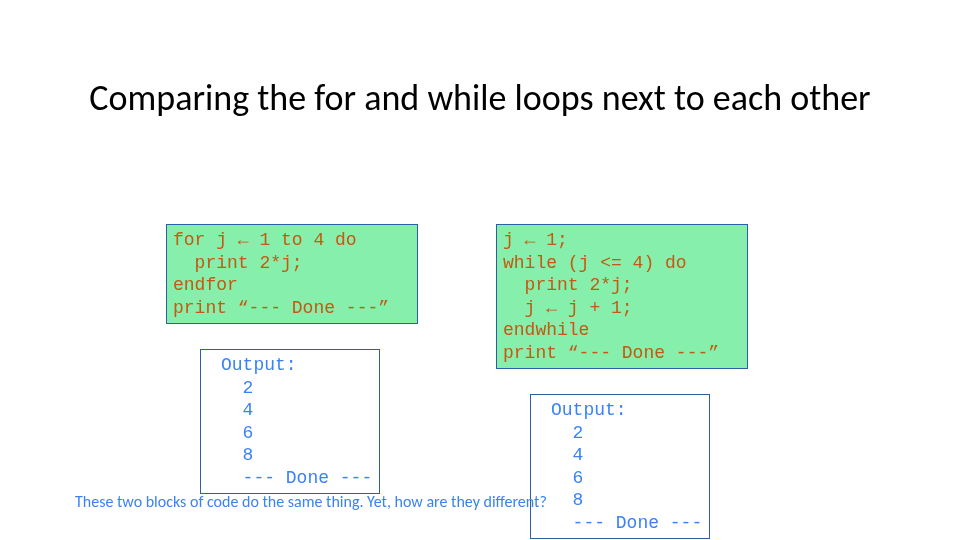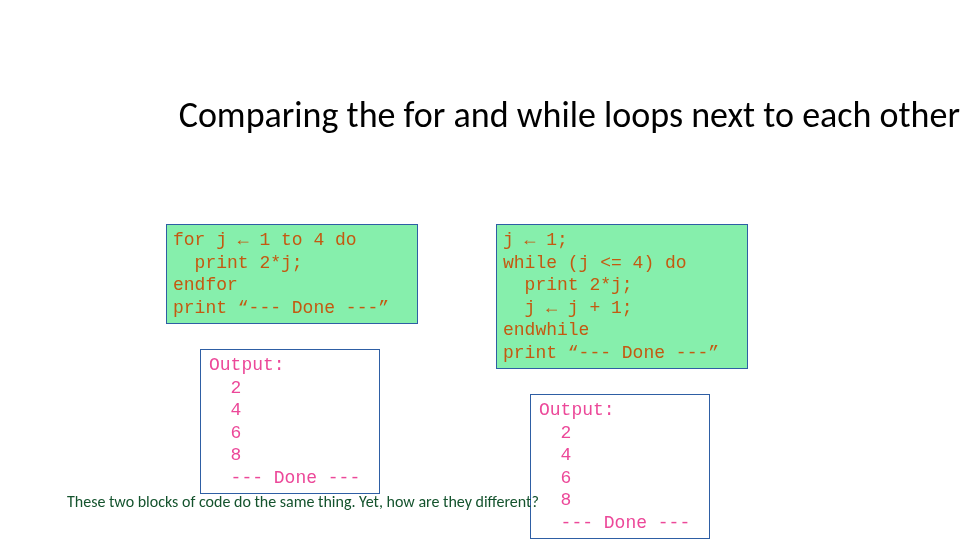--- a/index.html
+++ b/index.html
@@ -15,55 +15,55 @@
     position: relative;
     width: 960px;
     height: 540px;
     box-sizing: border-box;
   }
   .title {
     position: absolute;
     top: 78px;
     left: 0;
     width: 100%;
-    text-align: right;
+    text-align: center;
     font-size: 36px;
     font-weight: 400;
     line-height: 1.15;
-    margin-top: 17px;
   }
   .code-box {
     position: absolute;
     border: 1px solid #2E5EA4;
     background: #86efac;
     font-family: "Courier New", monospace;
     color: #C45911;
     font-size: 18px;
     line-height: 1.25;
     padding: 4px 6px;
     box-sizing: border-box;
     white-space: pre;
   }
   .output-box {
     position: absolute;
     border: 1px solid #2E5EA4;
     background: #ffffff;
     font-family: "Courier New", monospace;
-    color: #ec4899;
+    color: #3b82f6;
     font-size: 18px;
     line-height: 1.25;
-    padding: 4px 8px;
+    padding: 4px 20px;
     box-sizing: border-box;
     white-space: pre;
   }
   .caption {
     position: absolute;
     font-size: 16px;
     line-height: 1.25;
-    color: #14532d;
+    color: #3b82f6;
+    margin-left: 8px;
   }
 </style>
 </head>
 <body>
 
 <div class="slide">
 
   <div class="title">Comparing the for and while loops next to each
 other</div>
 

